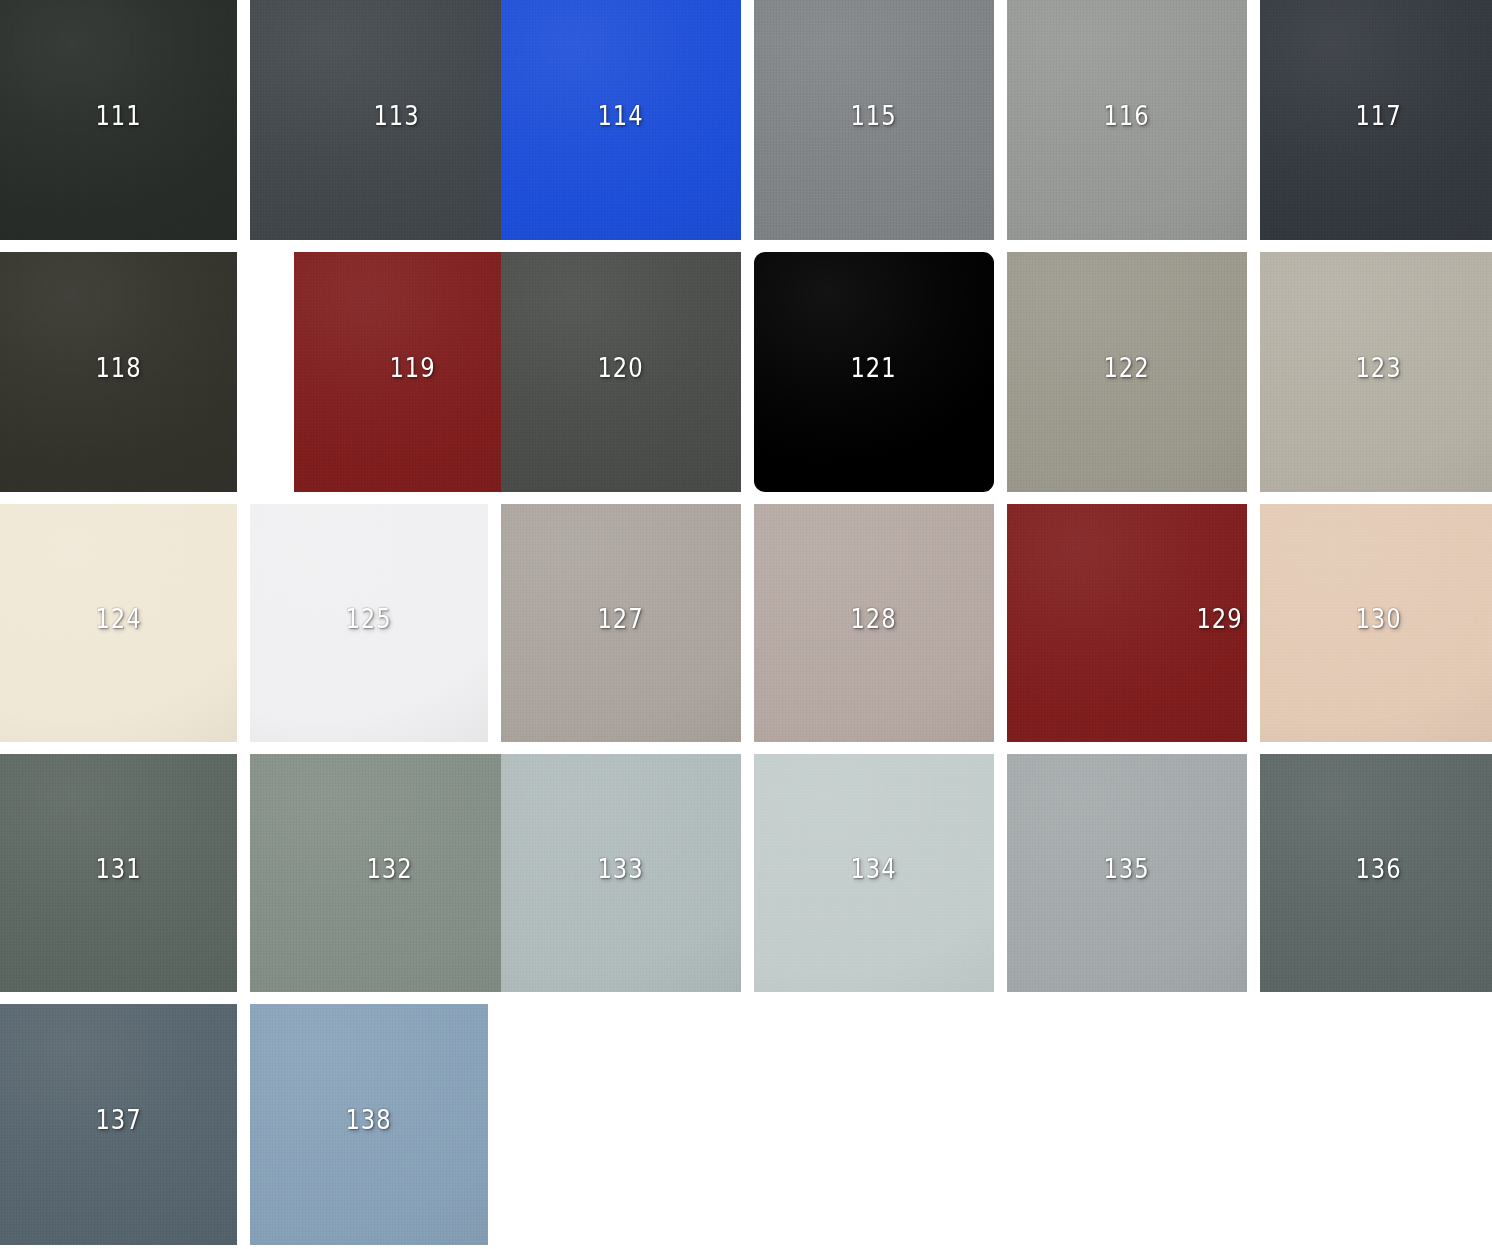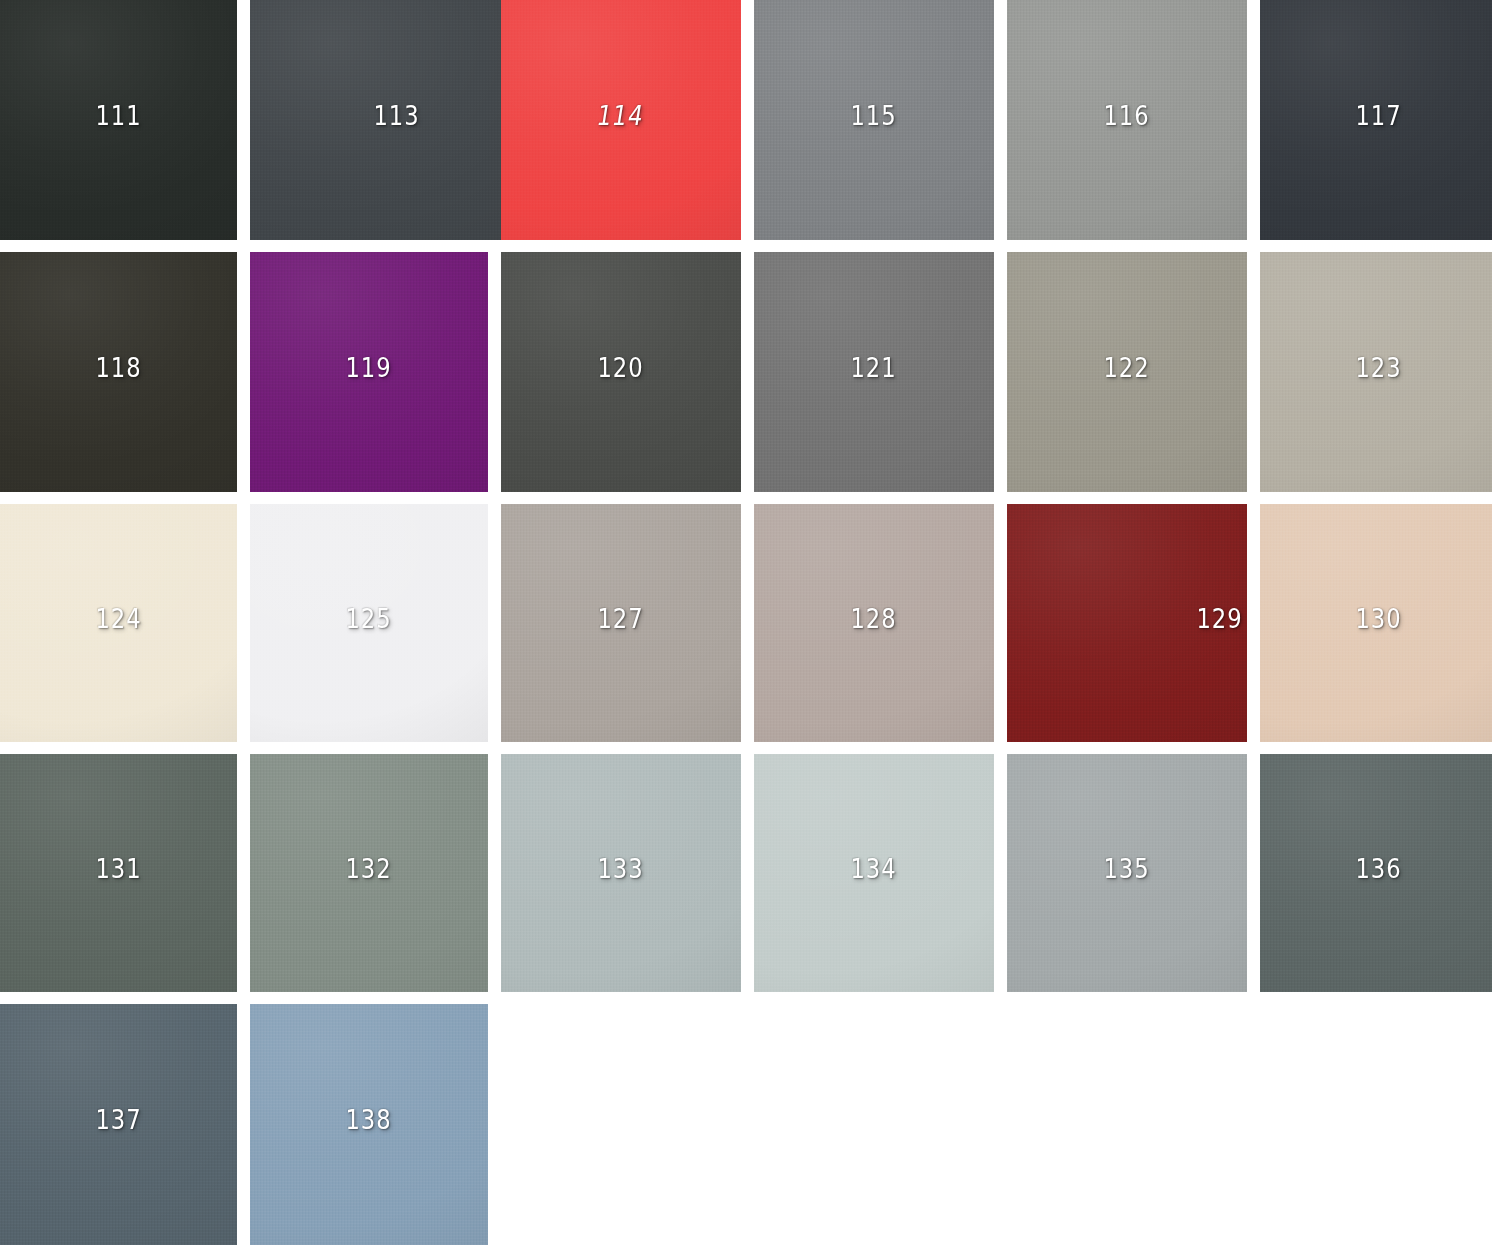--- a/index.html
+++ b/index.html
@@ -106,42 +106,42 @@
 </head>
 <body>
 
 <main id="swatch-grid">
     <div class="swatch" style="background-color: rgb(39, 44, 41);">
       <span class="swatch-label">111</span>
     </div>
     <div class="swatch" style="background-color: rgb(65, 70, 74); padding-left: 28px;">
       <span class="swatch-label">113</span>
     </div>
-    <div class="swatch" style="background-color: #ef4444; font-style: italic;">
+    <div class="swatch" style="background-color: #1d4ed8;">
       <span class="swatch-label">114</span>
     </div>
     <div class="swatch" style="background-color: rgb(127, 130, 133);">
       <span class="swatch-label">115</span>
     </div>
     <div class="swatch" style="background-color: rgb(150, 152, 149);">
       <span class="swatch-label">116</span>
     </div>
     <div class="swatch" style="background-color: rgb(51, 56, 62);">
       <span class="swatch-label">117</span>
     </div>
     <div class="swatch" style="background-color: rgb(50, 49, 42);">
       <span class="swatch-label">118</span>
     </div>
-    <div class="swatch" style="background-color: #701a75;">
+    <div class="swatch" style="background-color: #7f1d1d; margin-left: 44px;">
       <span class="swatch-label">119</span>
     </div>
     <div class="swatch" style="background-color: rgb(74, 76, 73); text-align: center;">
       <span class="swatch-label">120</span>
     </div>
-    <div class="swatch" style="background-color: #737373;">
+    <div class="swatch" style="background-color: #000000; border-radius: 11px;">
       <span class="swatch-label">121</span>
     </div>
     <div class="swatch" style="background-color: rgb(155, 152, 140);">
       <span class="swatch-label">122</span>
     </div>
     <div class="swatch" style="background-color: rgb(181, 176, 164);">
       <span class="swatch-label">123</span>
     </div>
     <div class="swatch" style="background-color: rgb(240, 232, 214);">
       <span class="swatch-label">124</span>
@@ -157,21 +157,21 @@
     </div>
     <div class="swatch" style="background-color: #7f1d1d; justify-content: flex-end;">
       <span class="swatch-label">129</span>
     </div>
     <div class="swatch" style="background-color: rgb(227, 202, 181);">
       <span class="swatch-label">130</span>
     </div>
     <div class="swatch" style="background-color: rgb(92, 102, 96);">
       <span class="swatch-label">131</span>
     </div>
-    <div class="swatch" style="background-color: rgb(131, 142, 134);">
+    <div class="swatch" style="background-color: rgb(131, 142, 134); padding-left: 21px;">
       <span class="swatch-label">132</span>
     </div>
     <div class="swatch" style="background-color: rgb(176, 187, 187);">
       <span class="swatch-label">133</span>
     </div>
     <div class="swatch" style="background-color: rgb(195, 205, 203);">
       <span class="swatch-label">134</span>
     </div>
     <div class="swatch" style="background-color: rgb(163, 169, 170);">
       <span class="swatch-label">135</span>

